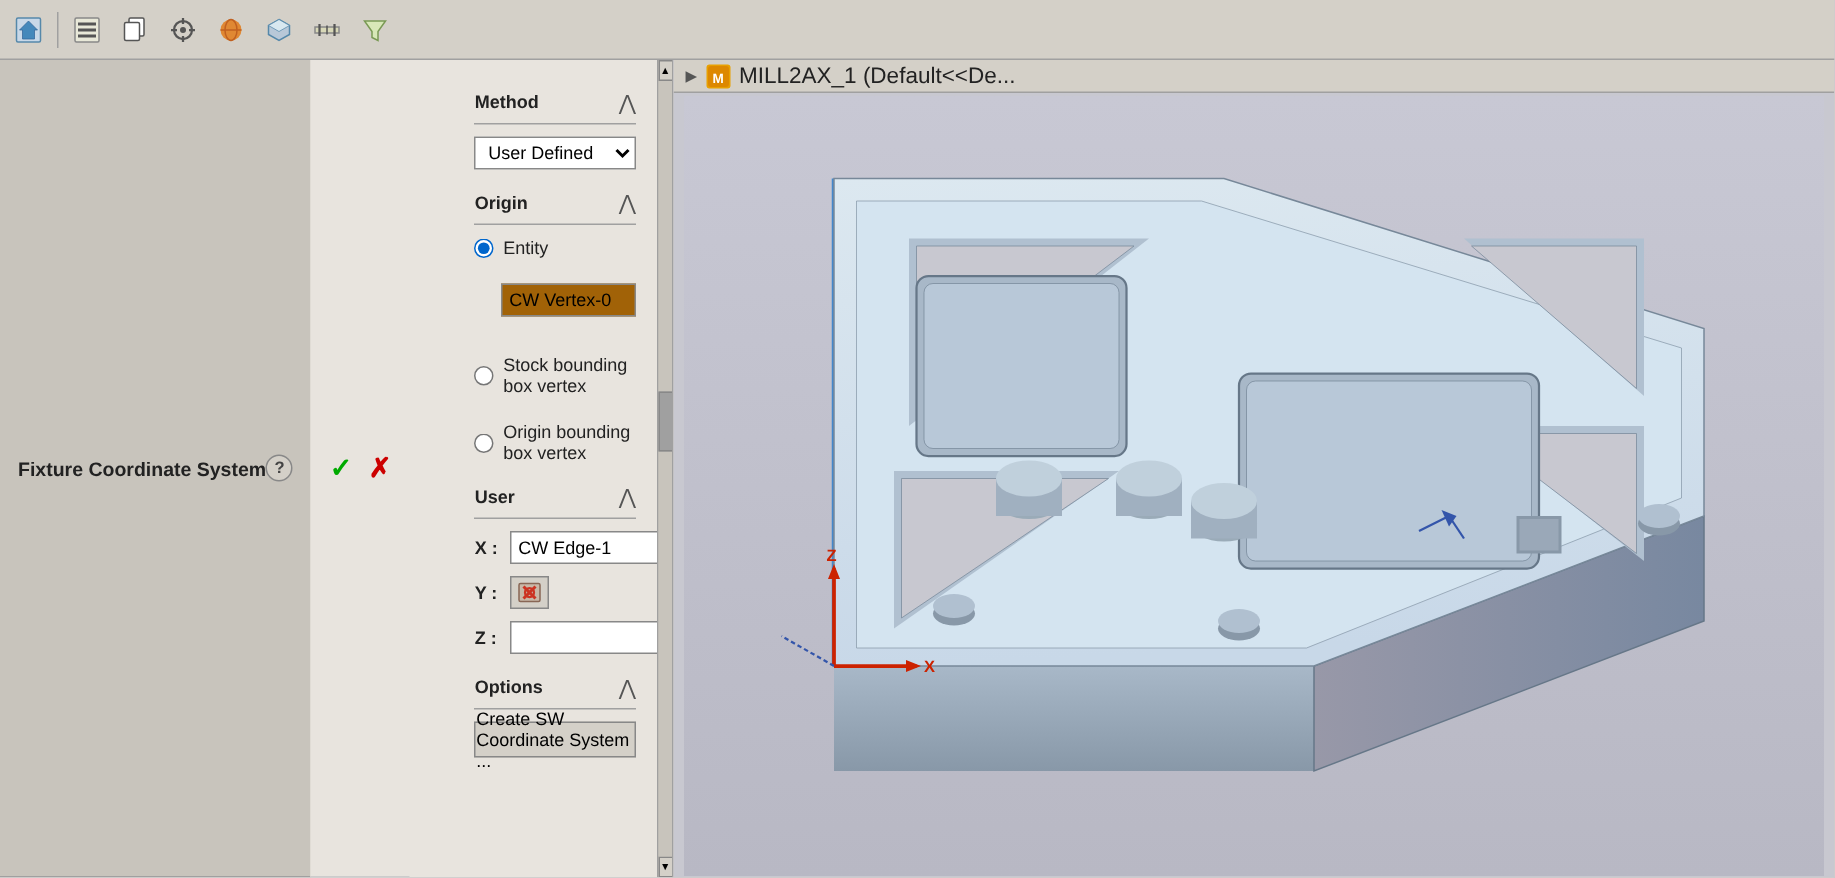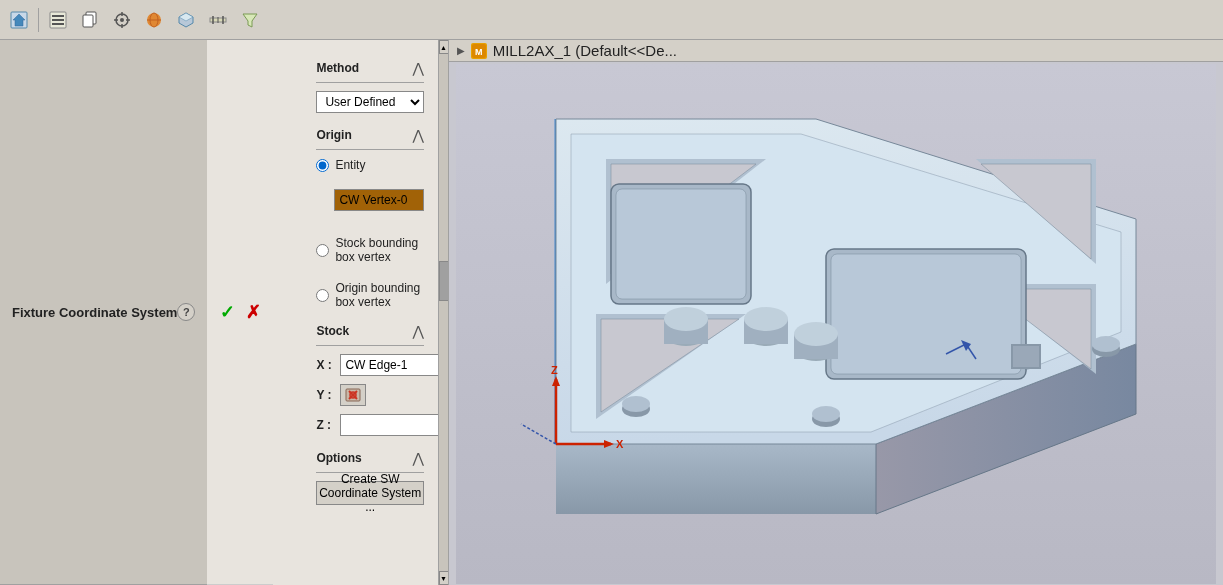--- a/index.html
+++ b/index.html
@@ -227,21 +227,21 @@
 
     
     .create-btn {
       width: 100%;
       max-width: 220px;
       height: 24px;
       background: #d4d0c8;
       border: 1px solid #888;
       font-size: 12px;
       cursor: pointer;
-      text-align: center;
+      text-align: left;
       display: flex;
       align-items: center;
       justify-content: center;
       margin-top: 6px;
     }
 
     
     .panel-content::-webkit-scrollbar { width: 8px; }
     .panel-content::-webkit-scrollbar-track { background: #d4d0c8; }
     .panel-content::-webkit-scrollbar-thumb { background: #a0a0a0; }
@@ -449,21 +449,21 @@
             <input type="radio" name="origin" style="margin: 0px;">
             <span class="radio-label">Stock bounding box vertex</span>
           </div>
           <div class="radio-item">
             <input type="radio" name="origin" style="margin: 0px;">
             <span class="radio-label">Origin bounding box vertex</span>
           </div>
         </div>
 
         <div class="section-header" style="margin-top: 14px;">
-          <span class="section-title">Stock</span>
+          <span class="section-title">User</span>
           <span class="section-collapse">⋀</span>
         </div>
         <div class="section-divider"></div>
 
         <div class="axis-row">
           <span class="axis-label">X :</span>
           <input type="text" class="axis-input" value="CW Edge-1" style="">
           <div class="axis-btn">
             <svg width="16" height="14" viewBox="0 0 16 14">
               <rect x="1" y="1" width="14" height="12" rx="1" fill="#c8b8a8" stroke="#886655" stroke-width="1"></rect>

